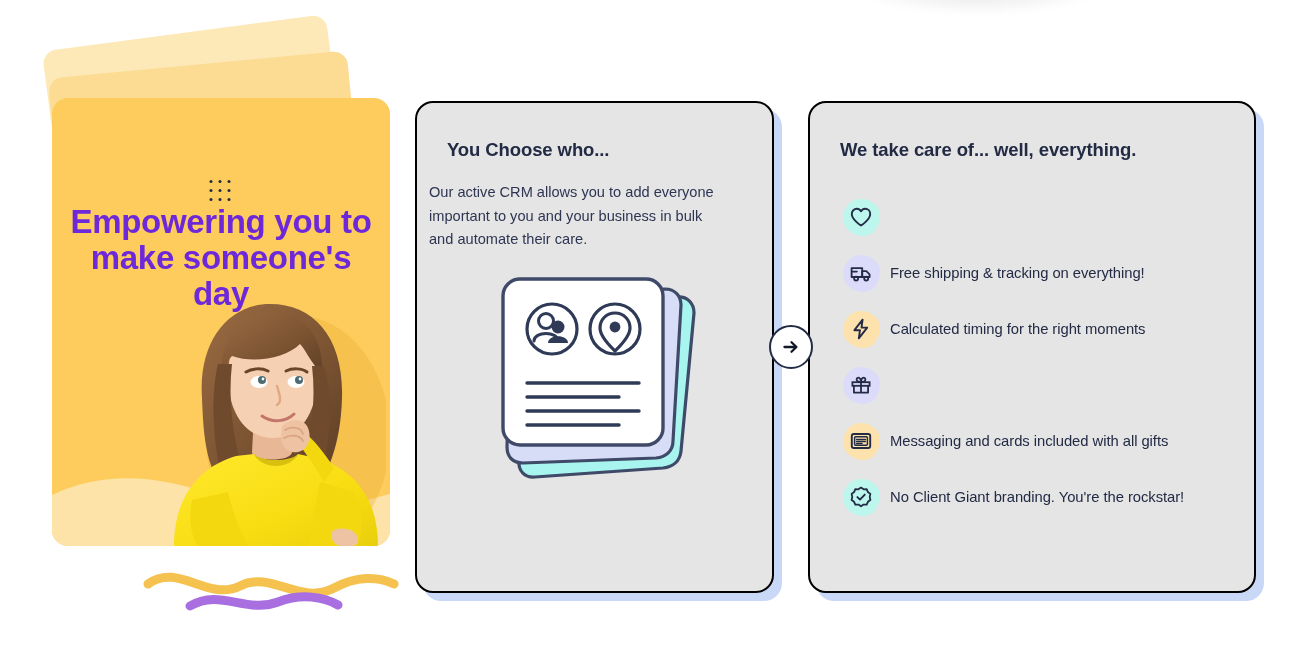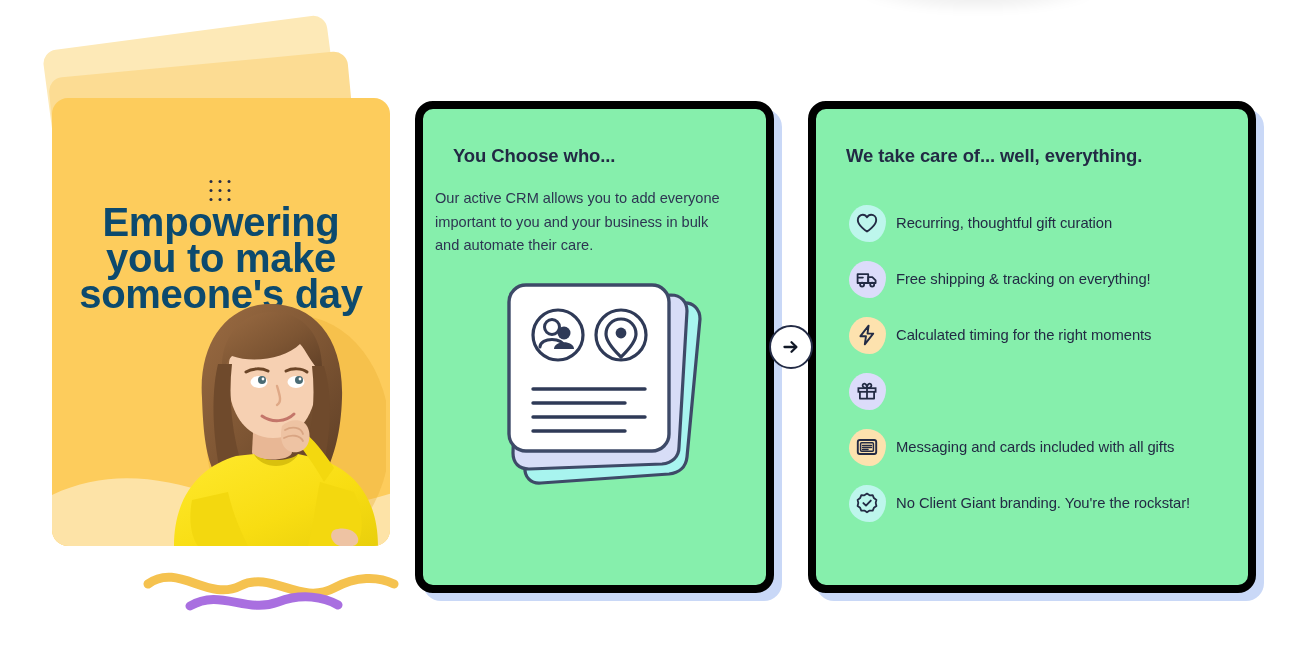--- a/index.html
+++ b/index.html
@@ -85,25 +85,25 @@
     width: 3px; height: 3px;
     border-radius: 50%;
     background: #242b45;
     display: block;
   }
   .hero-title {
     position: absolute;
     left: 0; right: 0;
     top: 106px;
     text-align: center;
-    font-size: 40px;
+    font-size: 33px;
     line-height: 36px;
     font-weight: 700;
     letter-spacing: -0.3px;
-    color: #0c4a6e;
+    color: #6d28d9;
     padding: 0 14px;
   }
 
   
   .hero-wave {
     position: absolute;
     left: -10px;
     bottom: -4px;
     width: 370px;
     height: 90px;
@@ -123,22 +123,22 @@
     position: absolute;
     left: 90px;
     top: 518px;
     width: 260px;
     height: 56px;
   }
 
   
   .bcard {
     position: absolute;
-    background: #86efac;
-    border: 8px solid #000000;
+    background: #e5e5e5;
+    border: 2px solid #000000;
     border-radius: 18px;
     box-shadow: 8px 8px 0 0 #c9d8f7;
   }
   .card-mid { left: 415px; top: 101px; width: 359px; height: 492px; }
   .card-right { left: 808px; top: 101px; width: 448px; height: 492px; }
 
   .card-h {
     position: absolute;
     left: 30px;
     top: 36px;
@@ -377,21 +377,20 @@
 
       <div class="feat">
         <span class="feat-ico">
           <span class="blob" style="background:#bdf6ec"></span>
           <svg width="24" height="24" viewBox="0 0 24 24">
             <path d="M12,20.5 C12,20.5 2.8,14.6 2.8,8.9 C2.8,5.9 5.2,3.8 7.8,3.8
                      C9.8,3.8 11.3,5.1 12,6.3 C12.7,5.1 14.2,3.8 16.2,3.8
                      C18.8,3.8 21.2,5.9 21.2,8.9 C21.2,14.6 12,20.5 12,20.5 Z" fill="none" stroke="#232b45" stroke-width="1.9" stroke-linejoin="round"></path>
           </svg>
         </span>
-        <span class="feat-txt">Recurring, thoughtful gift curation</span>
       </div>
 
       <div class="feat">
         <span class="feat-ico">
           <span class="blob" style="background:#dcdcfa"></span>
           <svg width="24" height="24" viewBox="0 0 24 24">
             <path d="M2.6,7.2 L13.2,7.2 L13.2,16 L2.6,16 Z" fill="none" stroke="#232b45" stroke-width="1.8" stroke-linejoin="round"></path>
             <path d="M13.2,10.2 L17.3,10.2 L20.6,13.4 L20.6,16 L13.2,16 Z" fill="none" stroke="#232b45" stroke-width="1.8" stroke-linejoin="round"></path>
             <circle cx="7.1" cy="17.6" r="2" fill="none" stroke="#232b45" stroke-width="1.8"></circle>
             <circle cx="17.2" cy="17.6" r="2" fill="none" stroke="#232b45" stroke-width="1.8"></circle>

